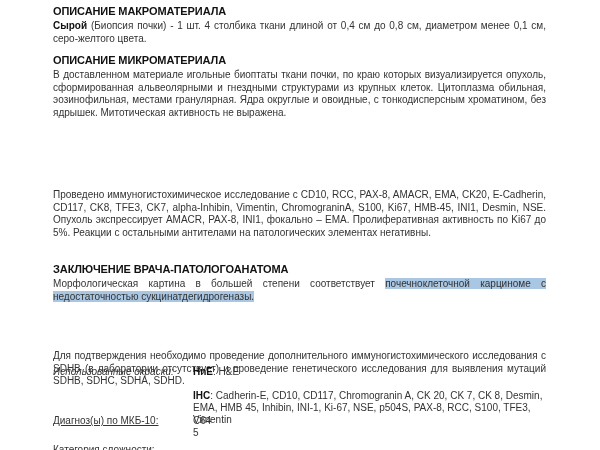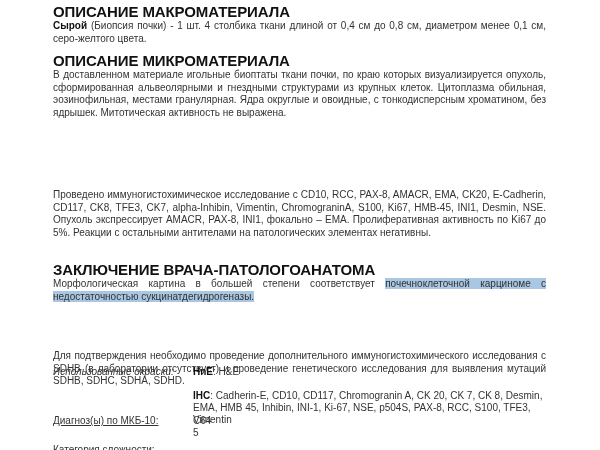--- a/index.html
+++ b/index.html
@@ -3,21 +3,21 @@
 <meta charset="utf-8">
 <style>
   html, body { margin:0; padding:0; }
   body {
     width:600px; height:450px; overflow:hidden; background:#ffffff;
     font-family:"Liberation Sans", sans-serif; color:#222;
     position:relative;
   }
   .doc { position:absolute; left:53px; top:0; width:493px; }
   .sec { position:absolute; left:0; width:493px; }
-  .h { font-weight:bold; font-size:15px; color:#111; letter-spacing:-0.1px; line-height:13px; }
+  .h { font-weight:bold; font-size:11px; color:#111; letter-spacing:-0.1px; line-height:13px; }
   .p { font-size:10px; line-height:12.5px; color:#333; text-align:justify;margin-top:47px; }
   .b { font-weight:bold; color:#111; }
   .hl { background:#a9c6e3; }
   .meta { position:absolute; left:0; font-size:10px; line-height:12.2px; color:#333; }
   .meta .lbl { position:absolute; left:0; width:130px; white-space:nowrap; }
   .meta .val { position:absolute; left:140px; width:380px; }
 </style>
 </head>
 <body>
 

